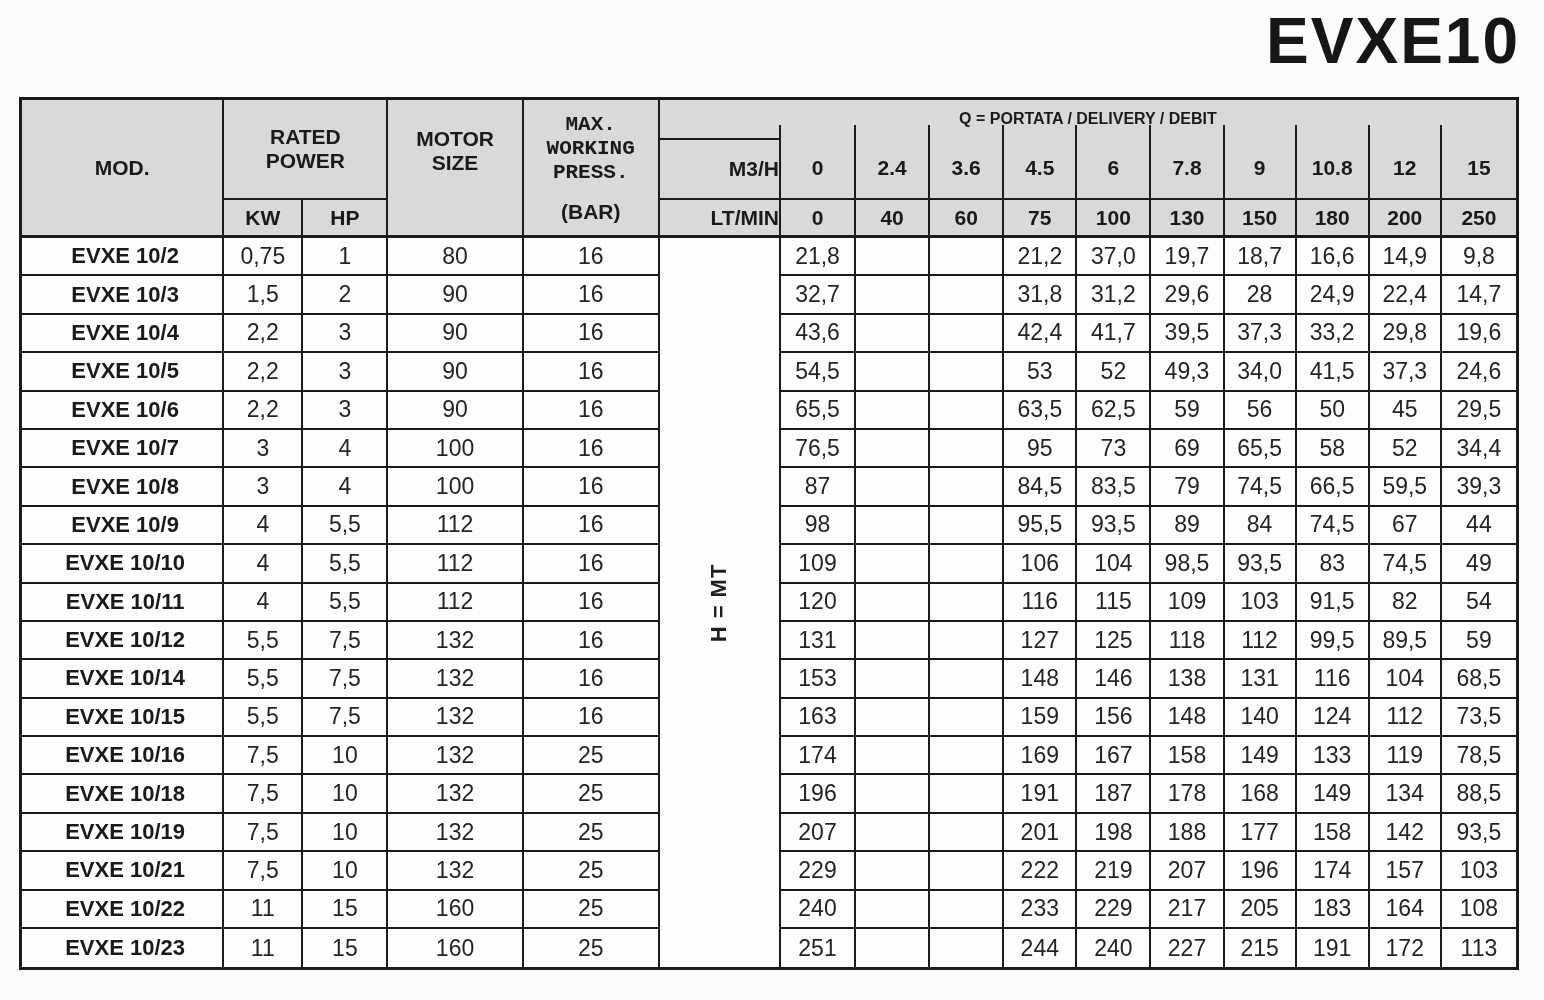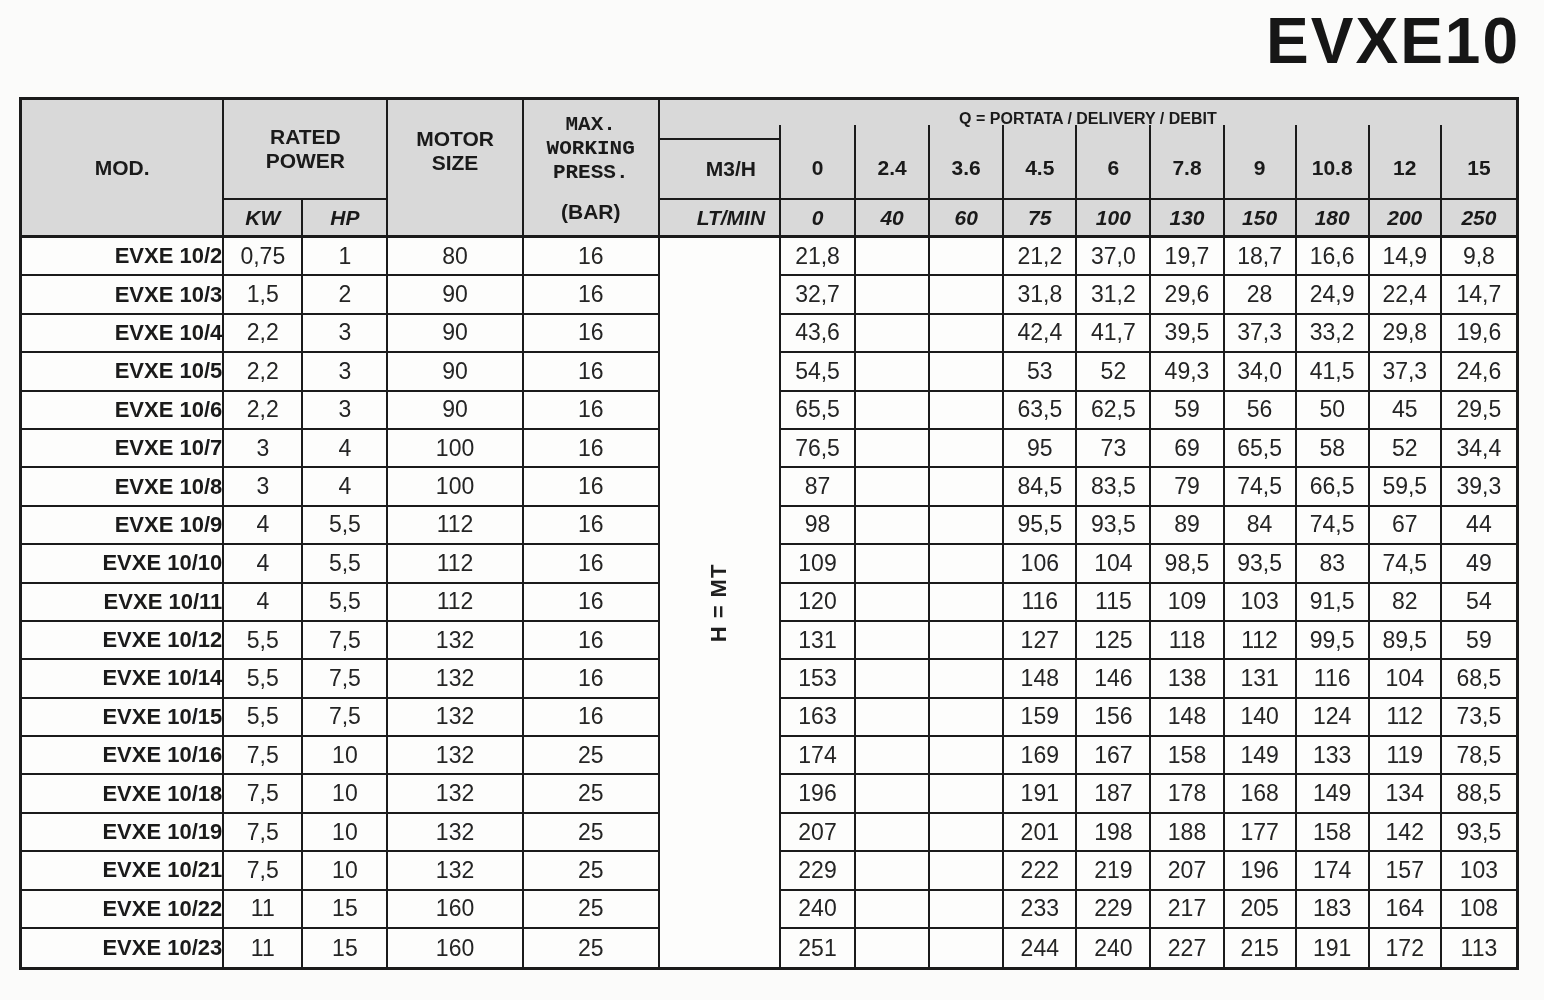--- a/index.html
+++ b/index.html
@@ -30,32 +30,32 @@
     font-size:23px;color:#242424;
     overflow:hidden;
   }
   tr > td:last-child{border-right:none;}
   .hdr{
     background:#d9d9d9;font-weight:bold;font-size:21px;line-height:1.12;color:#1a1a1a;
   }
   .pre{white-space:pre-line;}
   .r-q td{height:38px;}
   .r-m3h td{height:62px;}
-  .r-ltmin td{height:38px;border-bottom-width:3px;font-style:italic;}
+  .r-ltmin td{height:38px;border-bottom-width:3px;}
   .hdr-span{border-bottom-width:3px;}
   .q-cell{border-bottom:none;position:relative;font-size:16px;}
   .tick{position:absolute;bottom:0;width:2px;height:13px;background:#1b1b1b;}
-  .lbl-left{text-align:center;padding-left:23px;}
+  .lbl-left{text-align:right;padding-left:23px;}
   .m3h-label{border-top:2px solid #1b1b1b;}
   .motor-pad{padding-bottom:34px;}
   .press-main{margin-top:2px;font-family:Liberation Mono, monospace;}
   .press-bar{margin-top:16px;}
   .body-row td{height:38.4px;}
   tbody tr:last-child td{border-bottom:none;}
-  .c-mod{text-align:right;padding-left:6px;font-weight:bold;font-size:22px;color:#1a1a1a;}
+  .c-mod{text-align:center;padding-left:6px;font-weight:bold;font-size:22px;color:#1a1a1a;}
   .c-hmt{background:#fdfdfc;border-bottom:none;}
   .vtext{
     display:inline-block;transform:rotate(-90deg);
     white-space:nowrap;font-weight:bold;font-size:22px;letter-spacing:1px;color:#1f1f1f;
   }
 </style>
 </head>
 <body>
 
 <div class="page">

